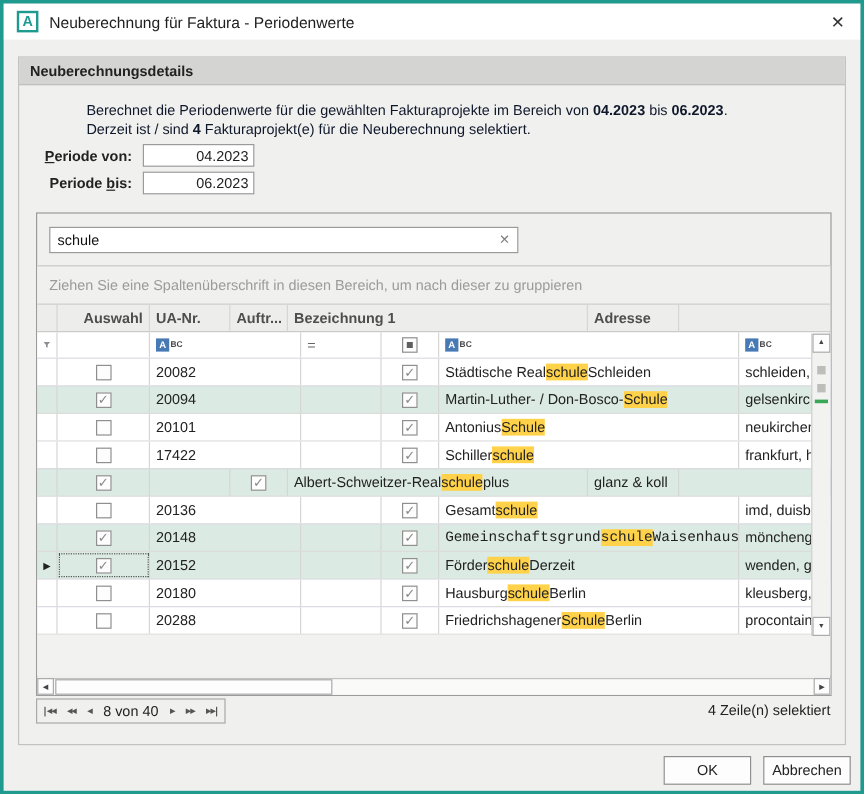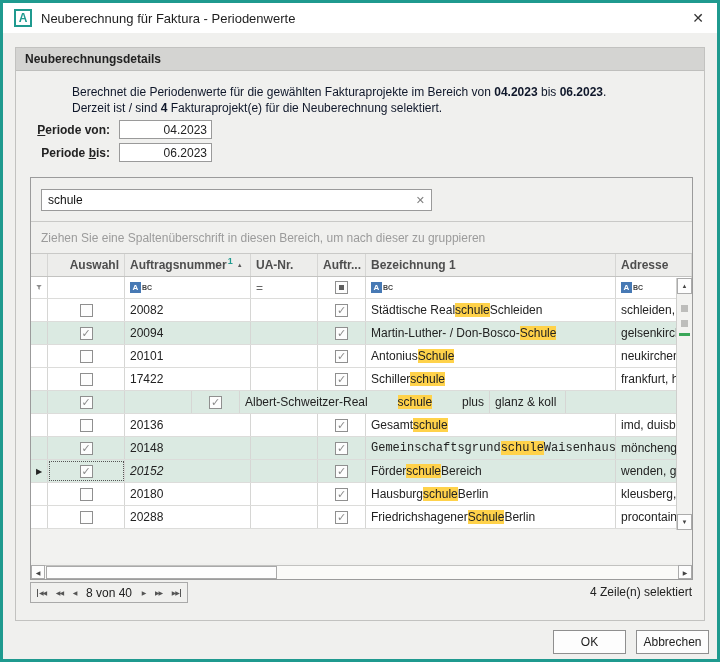--- a/index.html
+++ b/index.html
@@ -133,25 +133,20 @@
         <span>Ziehen Sie eine Spaltenüberschrift in diesen Bereich, um nach dieser zu gruppieren</span>
       </div>
 
       <div class="grid-header" id="grid-header">
           <div class="gcell head col-indicator" style="width: 17px;">
             <span class="hlbl"></span>
           </div>
           <div class="gcell head col-auswahl" style="width: 77px; justify-content: flex-end;">
             <span class="hlbl">Auswahl</span>
           </div>
-          <div class="gcell head col-auftragsnummer" style="width: 126px;">
-            <span class="hlbl">Auftragsnummer</span>
-            <span class="sortnum">1</span>
-            <span class="sortarrow">▲</span>
-          </div>
           <div class="gcell head col-ua" style="width: 67px; ">
             <span class="hlbl">UA-Nr.</span>
           </div>
           <div class="gcell head col-auftr" style="width: 48px;">
             <span class="hlbl">Auftr...</span>
           </div>
           <div class="gcell head col-bez" style="width: 250px;">
             <span class="hlbl">Bezeichnung 1</span>
           </div>
           <div class="gcell head col-adresse" style="width: 76px;">
@@ -252,21 +247,21 @@
           </div>
           <div class="grow sel">
             <div class="gcell ind col-indicator" style="width: 17px;"></div>
             <div class="gcell cbcell col-auswahl" style="width: 77px;">
               <span class="cb on">✓</span>
             </div>
             <div class="gcell col-ua" style="width: 67px;"></div>
             <div class="gcell cbcell col-auftr" style="width: 48px;">
               <span class="cb on">✓</span>
             </div>
-            <div class="gcell col-bez" style="width: 250px; justify-content: space-between;">
+            <div class="gcell col-bez" style="width: 250px;">
               <span>Albert-Schweitzer-Real</span>
               <span class="hl">schule</span>
               <span> plus</span>
             </div>
             <div class="gcell col-adresse" style="width: 76px;">glanz &amp; koll</div>
           </div>
           <div class="grow">
             <div class="gcell ind col-indicator" style="width: 17px;"></div>
             <div class="gcell cbcell col-auswahl" style="width: 77px;">
               <span class="cb"></span>
@@ -299,29 +294,29 @@
             </div>
             <div class="gcell col-adresse" style="width: 76px;">mönchengla</div>
           </div>
           <div class="grow sel">
             <div class="gcell ind col-indicator" style="width: 17px;">
               <span class="rowarrow">▶</span>
             </div>
             <div class="gcell cbcell col-auswahl focus" style="width: 77px;">
               <span class="cb on">✓</span>
             </div>
-            <div class="gcell col-auftragsnummer" style="width: 126px; font-style: italic;">20152</div>
+            <div class="gcell col-auftragsnummer" style="width: 126px;">20152</div>
             <div class="gcell col-ua" style="width: 67px;"></div>
             <div class="gcell cbcell col-auftr" style="width: 48px;">
               <span class="cb on">✓</span>
             </div>
             <div class="gcell col-bez" style="width: 250px;">
               <span>Förder</span>
               <span class="hl">schule</span>
-              <span> Bereich</span>
+              <span> Derzeit</span>
             </div>
             <div class="gcell col-adresse" style="width: 76px;">wenden, ge</div>
           </div>
           <div class="grow">
             <div class="gcell ind col-indicator" style="width: 17px;"></div>
             <div class="gcell cbcell col-auswahl" style="width: 77px;">
               <span class="cb"></span>
             </div>
             <div class="gcell col-auftragsnummer" style="width: 126px;">20180</div>
             <div class="gcell col-ua" style="width: 67px;"></div>

